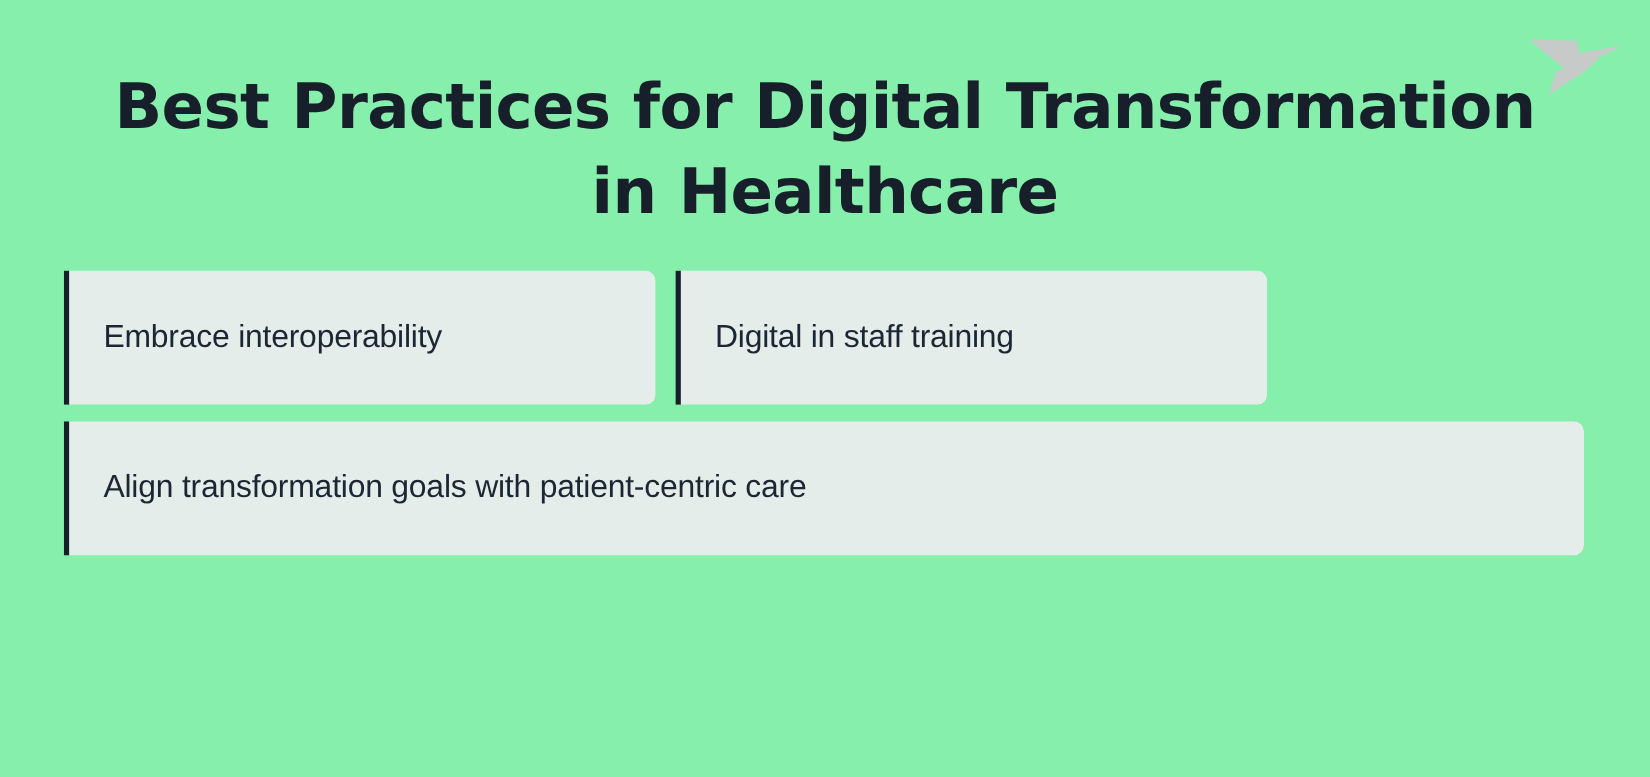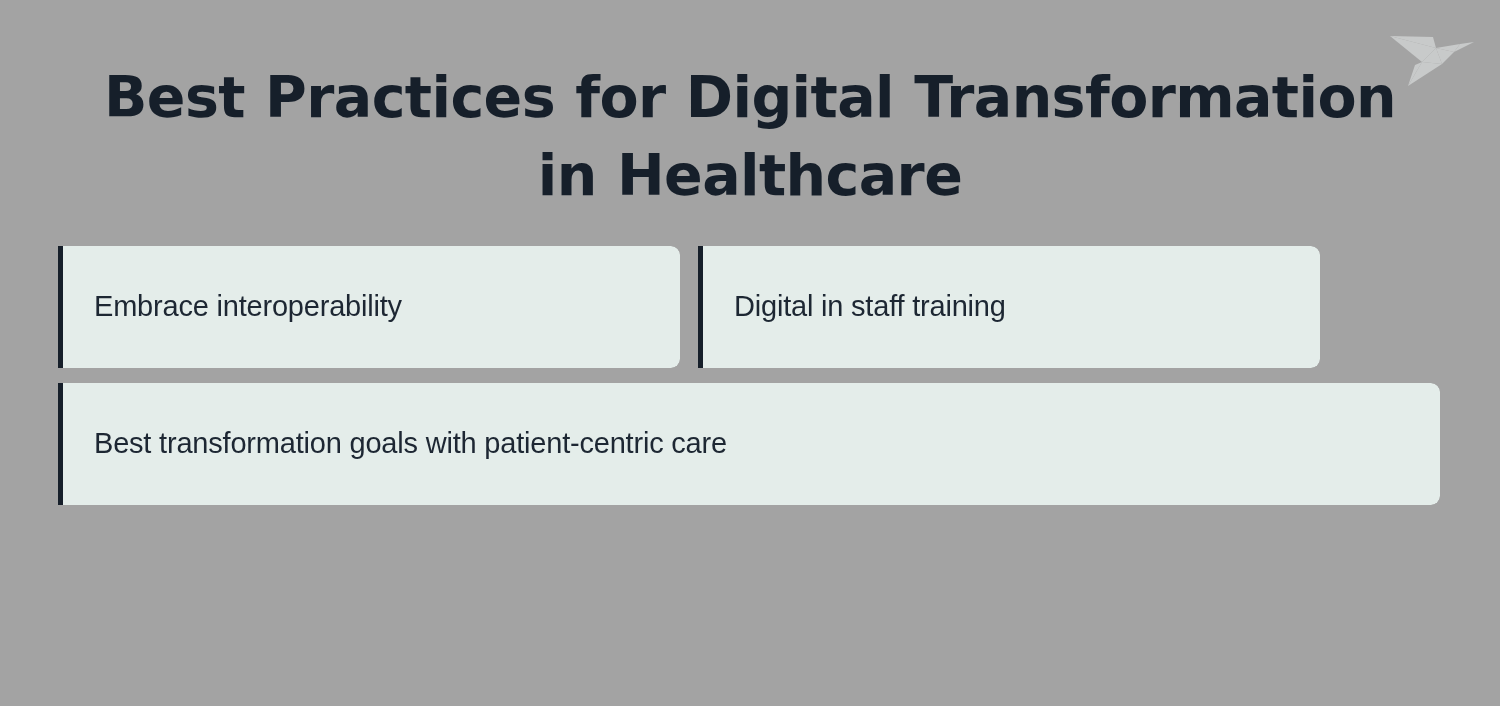--- a/index.html
+++ b/index.html
@@ -13,21 +13,21 @@
     background: #ffffff;
     font-family: "Liberation Sans", "DejaVu Sans", sans-serif;
     position: relative;
     overflow: hidden;
   }
 
   .slide {
     position: relative;
     width: 1500px;
     height: 706px;
-    background: #a3a3a3;
+    background: #86efac;
   }
 
   
   .logo {
     position: absolute;
     top: 18px;
     right: 20px;
     width: 96px;
     height: 72px;
     line-height: 0;
@@ -65,21 +65,21 @@
 
   .card {
     display: flex;
     align-items: stretch;
     height: 122px;
     border-radius: 0 9px 9px 0;
     overflow: hidden;
     background: transparent;
   }
 
-  .card.half { width: 622px; }
+  .card.half { width: 538px; }
   .card.full { width: 1382px; }
 
   .card-bar {
     flex: 0 0 auto;
     width: 5px;
     background: #161F2A;
   }
 
   .card-body {
     flex: 1 1 auto;
@@ -137,18 +137,18 @@
       <div class="card-bar"></div>
       <div class="card-body">
         <span class="card-text">Digital in staff training</span>
       </div>
     </div>
 
 
     <div class="card full">
       <div class="card-bar"></div>
       <div class="card-body">
-        <span class="card-text">Best transformation goals with patient-centric care</span>
+        <span class="card-text">Align transformation goals with patient-centric care</span>
       </div>
     </div>
 
   </div>
 </div>
 
 </body></html>

